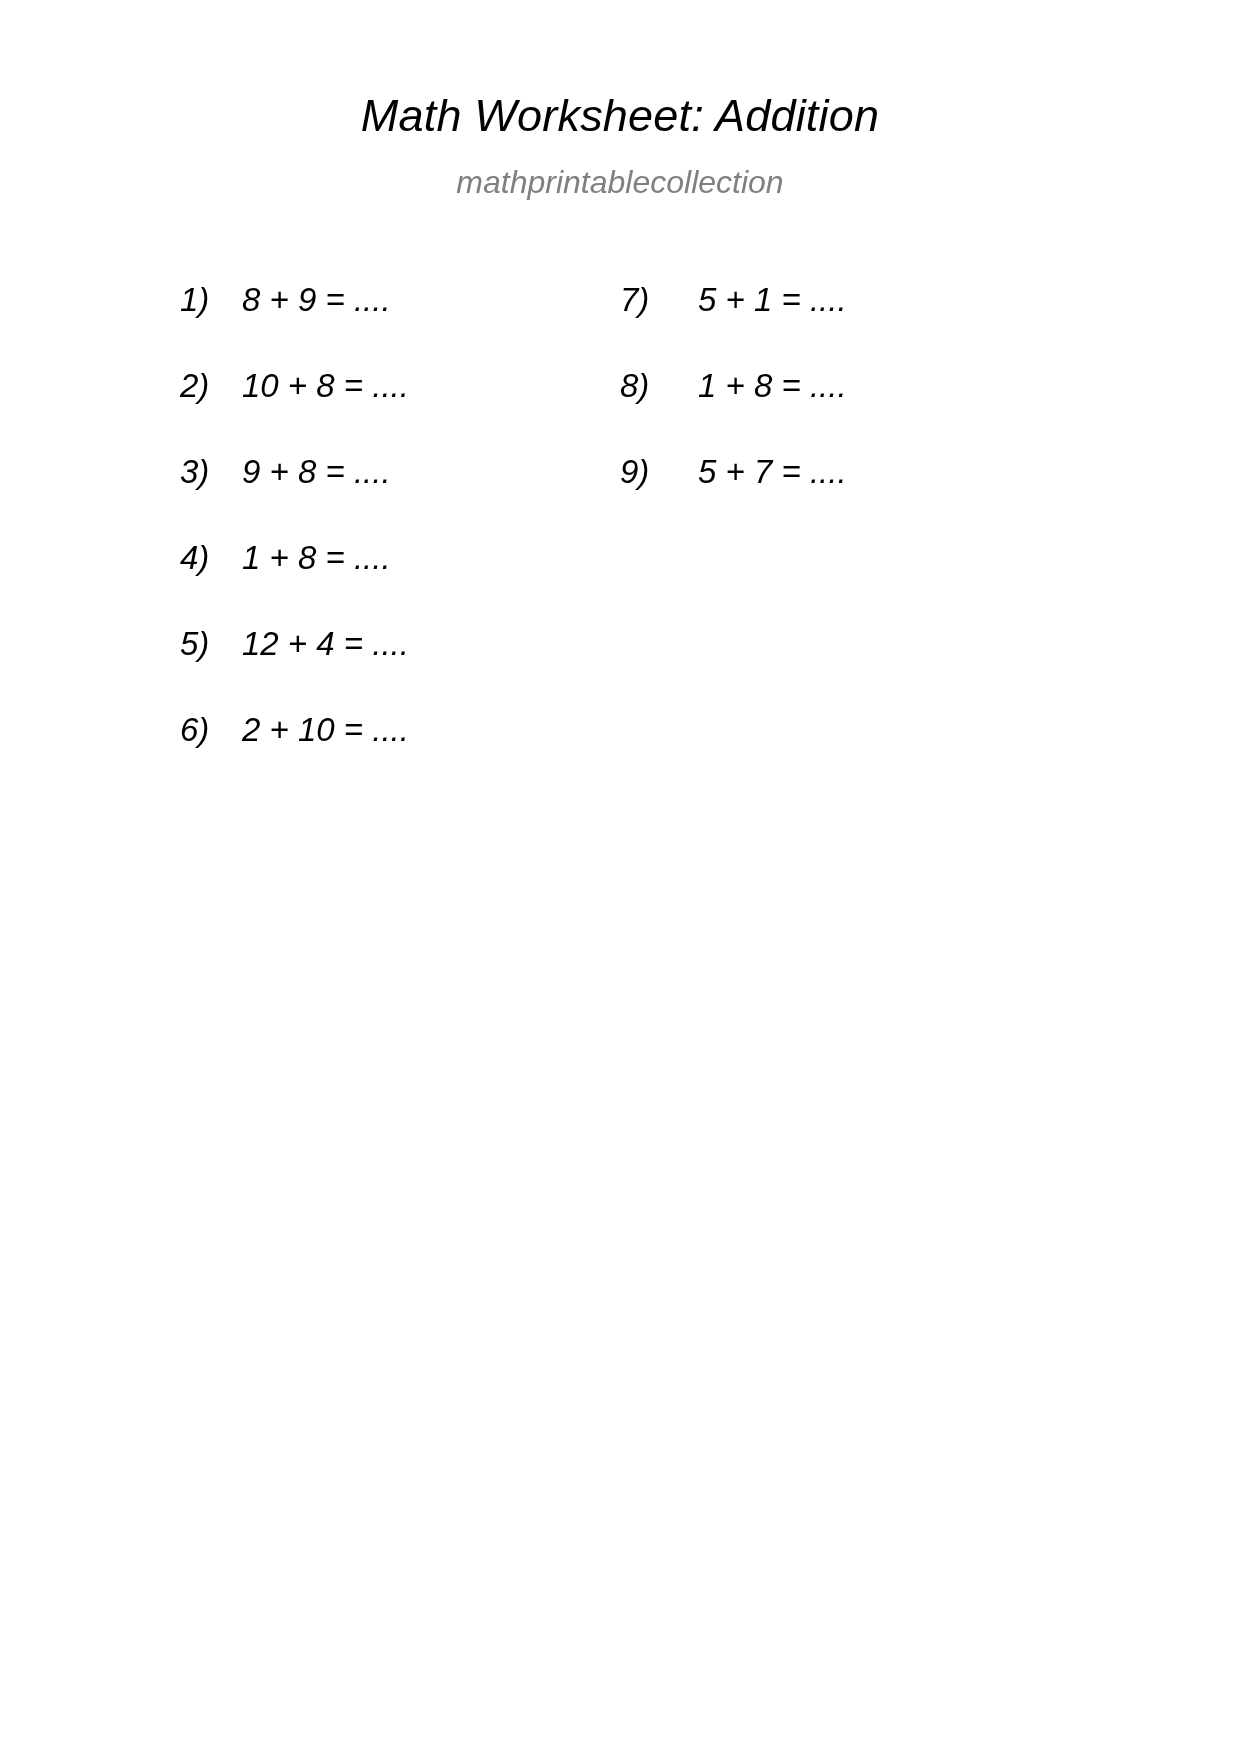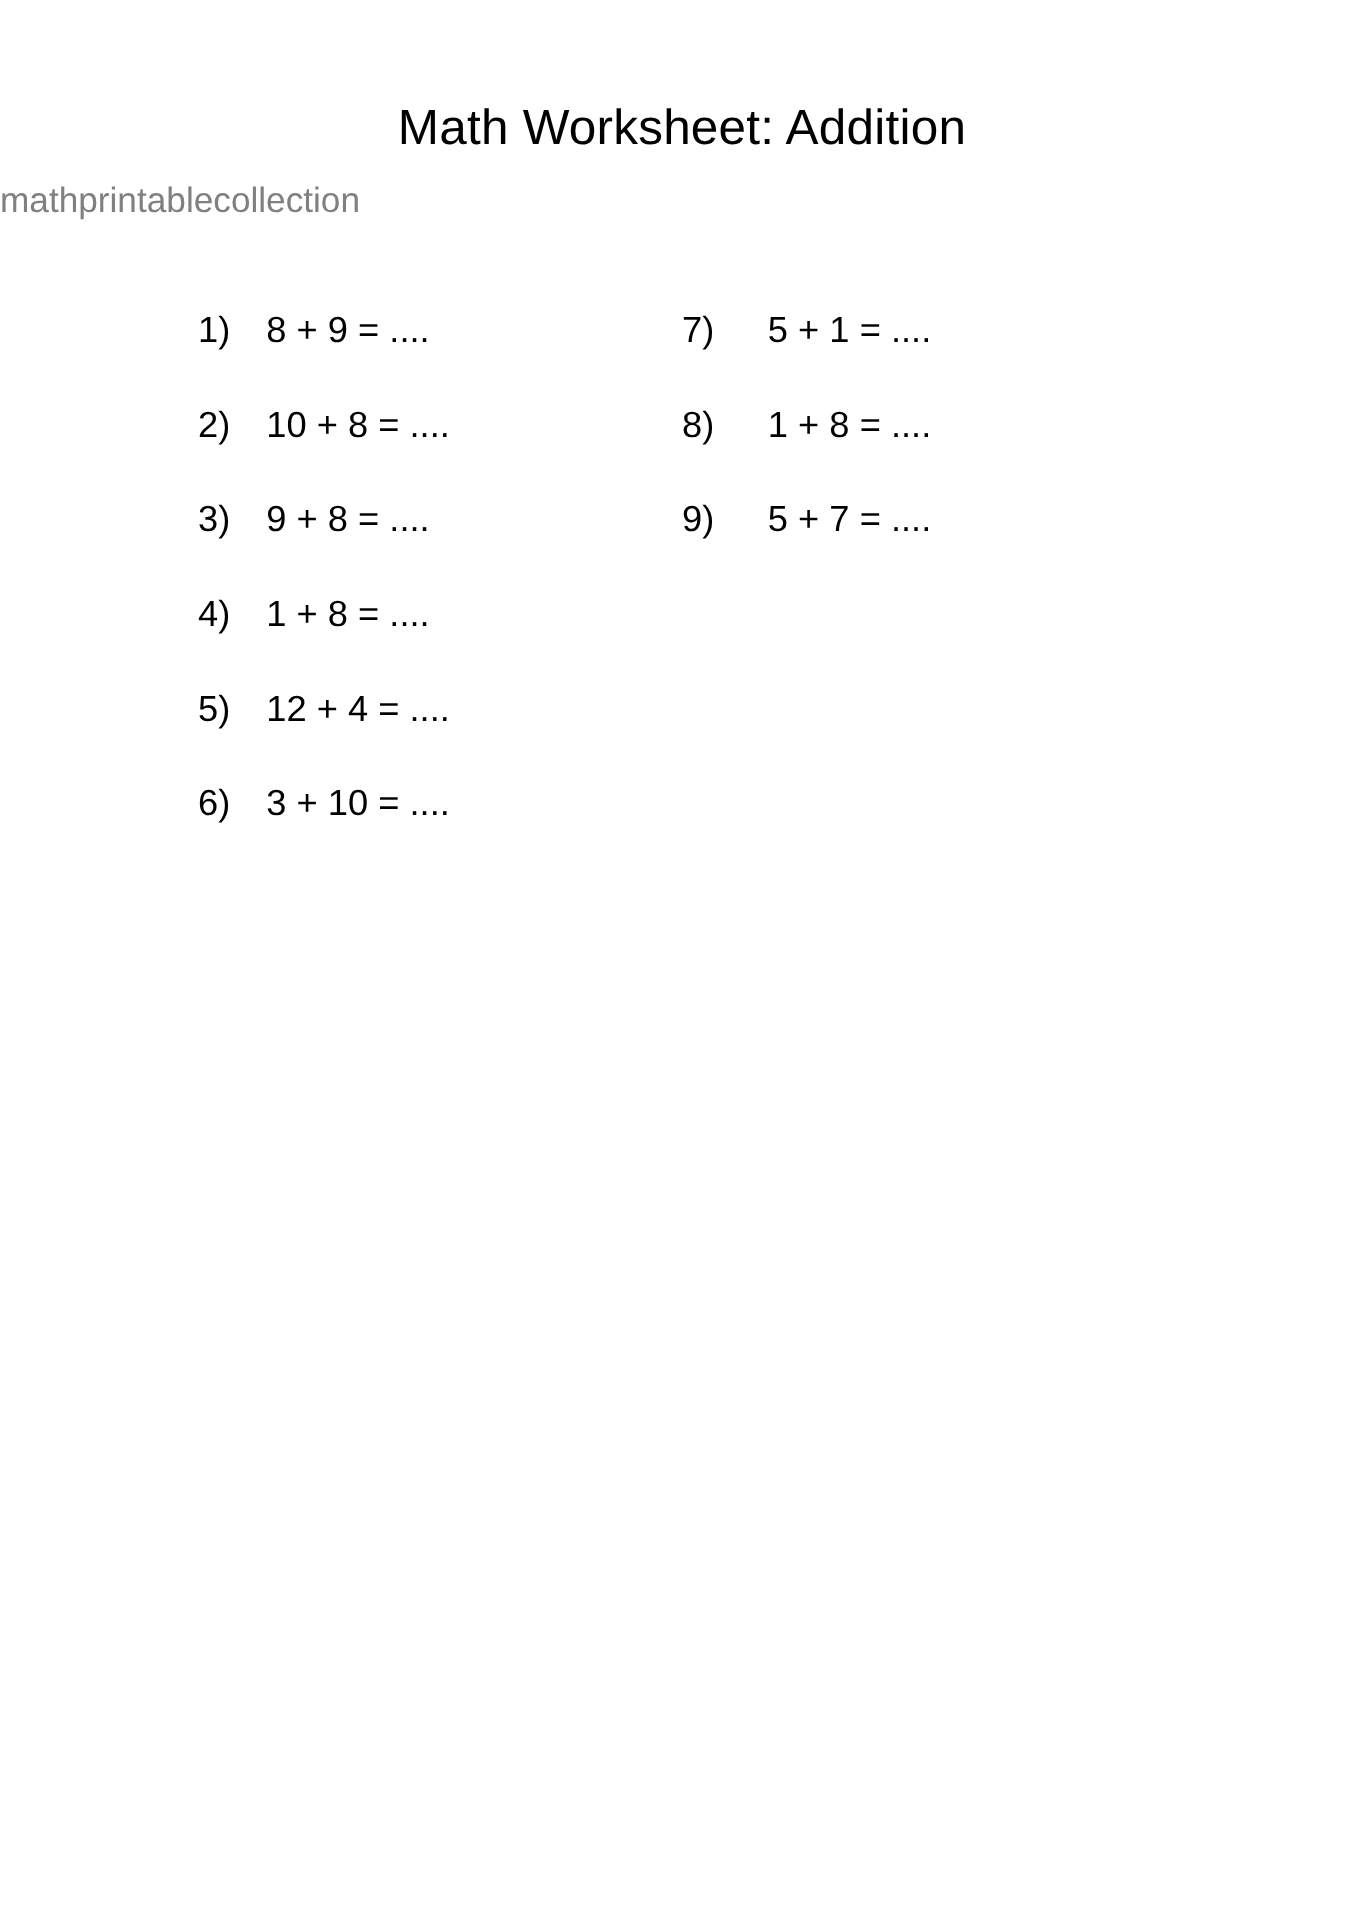--- a/index.html
+++ b/index.html
@@ -14,31 +14,33 @@
     color: #000000;
     position: relative;
     overflow: hidden;
   }
   .sheet {
     width: 1240px;
     height: 1754px;
     box-sizing: border-box;
     padding: 0;
     position: relative;
+    font-style: italic;
   }
   .title {
     text-align: center;
     font-size: 45px;
     font-weight: normal;
     color: #000000;
     margin: 0;
     padding-top: 90px;
     letter-spacing: 0.2px;
   }
   .subtitle {
+    text-align: center;
     font-size: 32px;
     font-weight: normal;
     color: #808080;
     margin: 0;
     padding-top: 22px;
   }
   .problems {
     margin-top: 82px;
     padding-left: 180px;
     padding-right: 160px;
@@ -104,21 +106,21 @@
       <div class="problem">
         <span class="prob-num">4)</span>
         <span class="prob-body">1 + 8 = ....</span>
       </div>
       <div class="problem">
         <span class="prob-num">5)</span>
         <span class="prob-body">12 + 4 = ....</span>
       </div>
       <div class="problem">
         <span class="prob-num">6)</span>
-        <span class="prob-body">3 + 10 = ....</span>
+        <span class="prob-body">2 + 10 = ....</span>
       </div>
     </div>
 
     <div class="column col-right">
       <div class="problem">
         <span class="prob-num">7)</span>
         <span class="prob-body">5 + 1 = ....</span>
       </div>
       <div class="problem">
         <span class="prob-num">8)</span>

